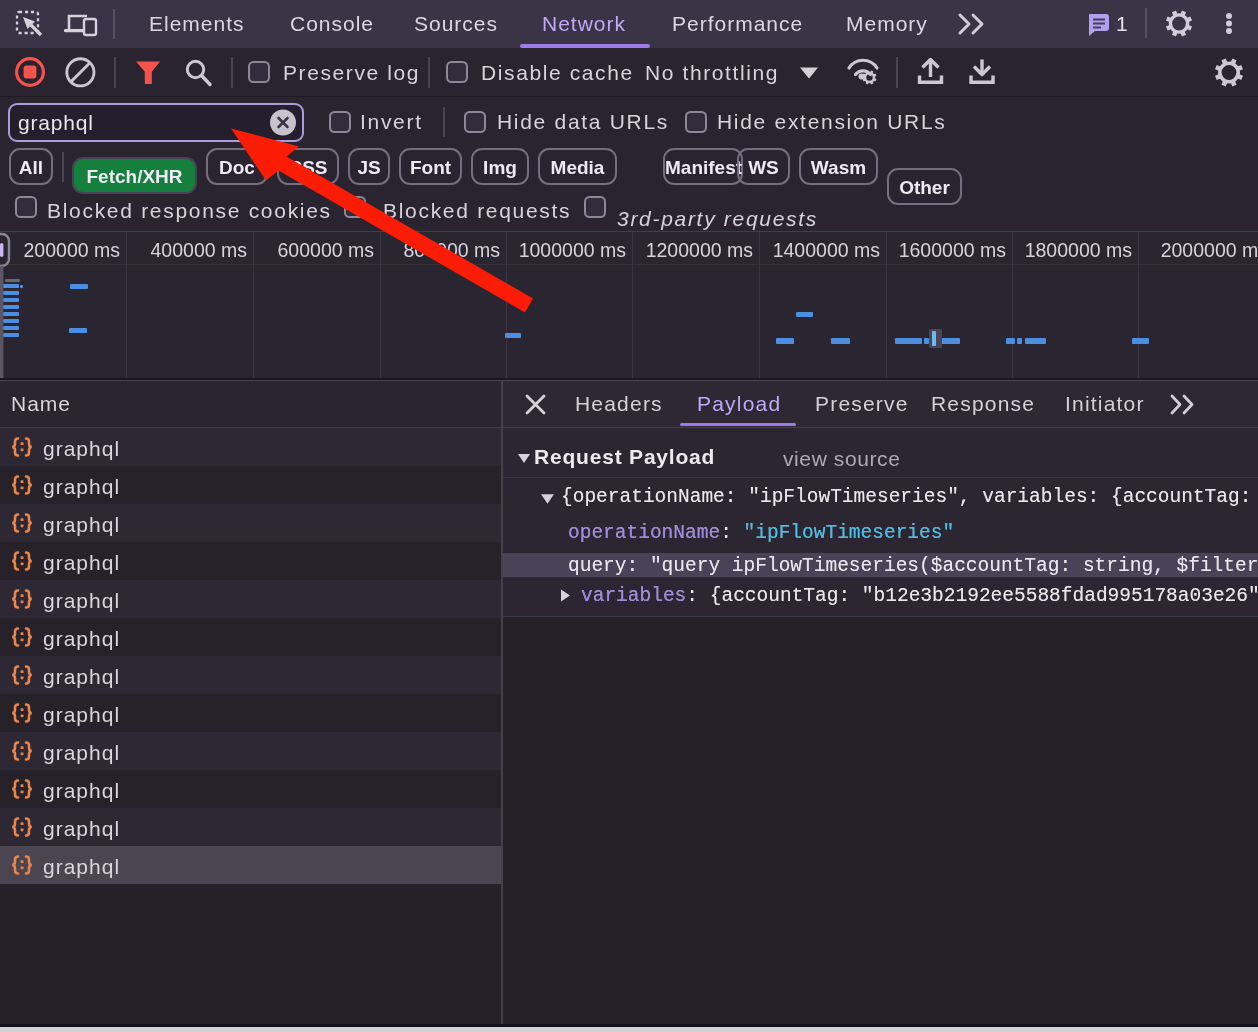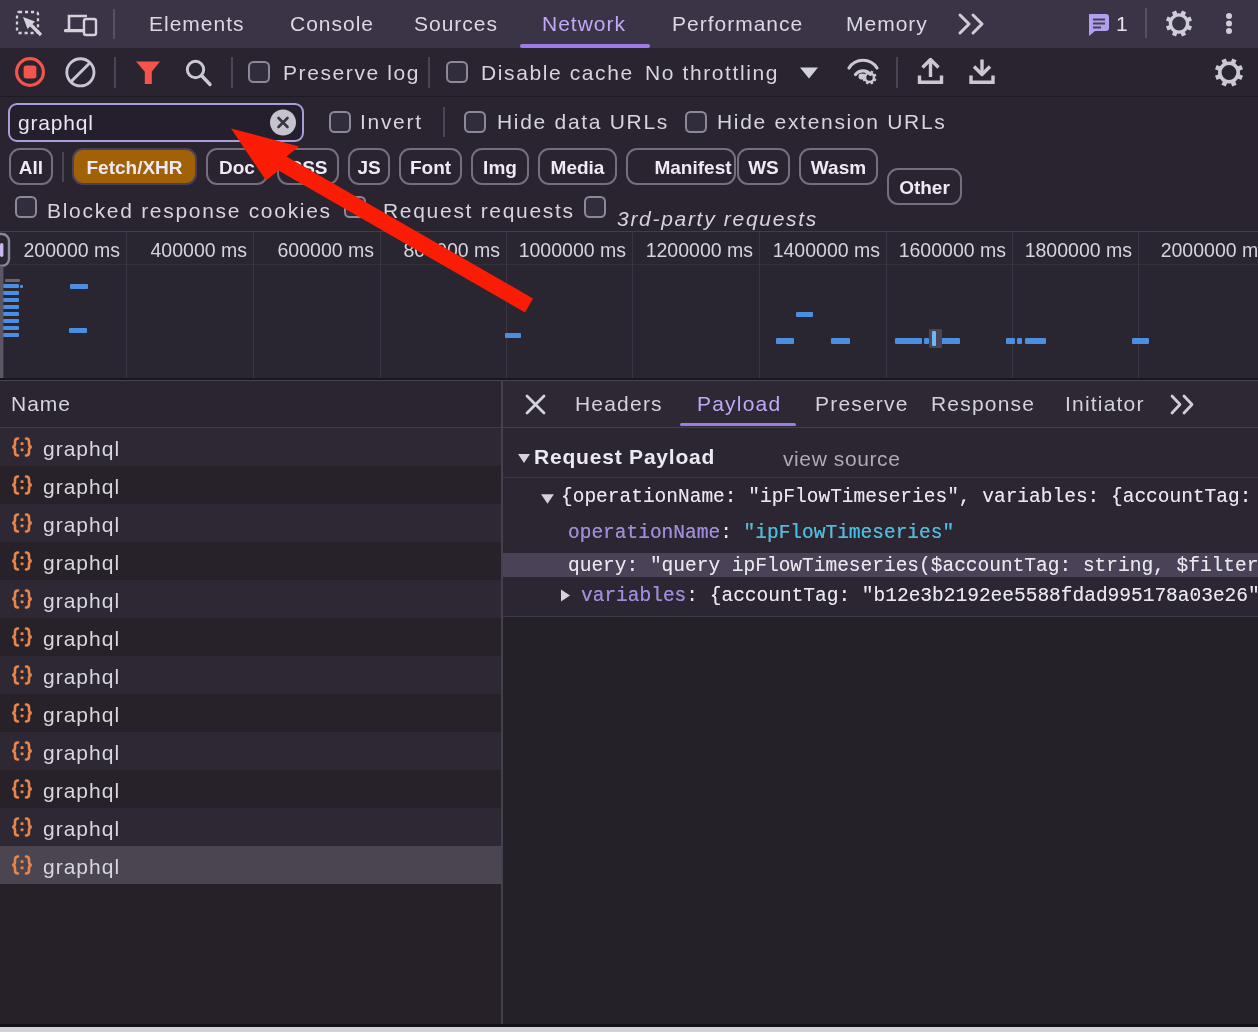--- a/index.html
+++ b/index.html
@@ -26,21 +26,21 @@
   .t2txt{position:absolute;top:48px;height:49px;line-height:49px;color:#d8d4de;font-size:21px;letter-spacing:1.6px;}
   .sep{position:absolute;width:2px;background:#4a4453;}
 
   
   #finput{position:absolute;left:8px;top:103px;width:296px;height:39px;border:2px solid #a89ed9;border-radius:9px;background:#251f2d;box-sizing:border-box;}
   #ftext{position:absolute;left:18px;top:103px;height:39px;line-height:39px;font-size:21px;letter-spacing:0.8px;color:#e8e5ec;}
 
   
   .chip{position:absolute;top:148px;height:37px;line-height:35px;border:2px solid #756e80;border-radius:11px;
         color:#eee9f4;font-size:19px;font-weight:bold;text-align:center;box-sizing:border-box;background:transparent;}
-  .chipsel{background:#a16207;border-color:#4a4159;}
+  .chipsel{background:#15803d;border-color:#4a4159;margin-top:9px;}
 
   .cbtxt{color:#d8d4de;font-size:21px;letter-spacing:1.7px;position:absolute;}
 
   
   .tlabel{position:absolute;top:238px;height:24px;line-height:24px;font-size:19.5px;color:#d6d3db;text-align:right;}
   .gline{position:absolute;top:232px;height:146px;width:1px;background:#3a3542;}
   .bluebar{position:absolute;background:#4c8fe2;border-radius:1px;}
 
   
   #lheader{position:absolute;left:0;top:380px;width:501px;height:48px;background:#2a2530;border-top:1px solid #4a4452;border-bottom:1px solid #413c4a;box-sizing:border-box;}
@@ -92,27 +92,27 @@
 
 <span class="chip" style="left:9px;width:44px;">All</span>
 <div class="sep" style="left:62px;top:152px;height:30px;"></div>
 <span class="chip chipsel" style="left:72px;width:125px;">Fetch/XHR</span>
 <span class="chip" style="left:206px;width:62px;">Doc</span>
 <span class="chip" style="left:277px;width:62px;">CSS</span>
 <span class="chip" style="left:348px;width:42px;">JS</span>
 <span class="chip" style="left:399px;width:63px;">Font</span>
 <span class="chip" style="left:471px;width:58px;">Img</span>
 <span class="chip" style="left:538px;width:79px;">Media</span>
-<span class="chip" style="left:626px;width:110px;padding-left:24px;">Manifest</span>
+<span class="chip" style="left:663px;width:80px;">Manifest</span>
 <span class="chip" style="left:737px;width:53px;">WS</span>
 <span class="chip" style="left:799px;width:79px;">Wasm</span>
 <span class="chip" style="left:887px;width:75px;margin-top:20px;">Other</span>
 
 <span class="cbtxt" style="left:47px;top:190px;height:41px;line-height:41px;">Blocked response cookies</span>
-<span class="cbtxt" style="left:383px;top:190px;height:41px;line-height:41px;">Request requests</span>
+<span class="cbtxt" style="left:383px;top:190px;height:41px;line-height:41px;">Blocked requests</span>
 <span class="cbtxt" style="left:617px;top:198px;height:41px;line-height:41px;font-style:italic;">3rd-party requests</span>
 
 <div id="tlwrap">
 <div class="abs" style="left:0;top:264px;width:1258px;height:1px;background:#363039;"></div>
 <div class="gline" style="left:126px;"></div>
 <div class="gline" style="left:253px;"></div>
 <div class="gline" style="left:380px;"></div>
 <div class="gline" style="left:506px;"></div>
 <div class="gline" style="left:632px;"></div>
 <div class="gline" style="left:759px;"></div>

